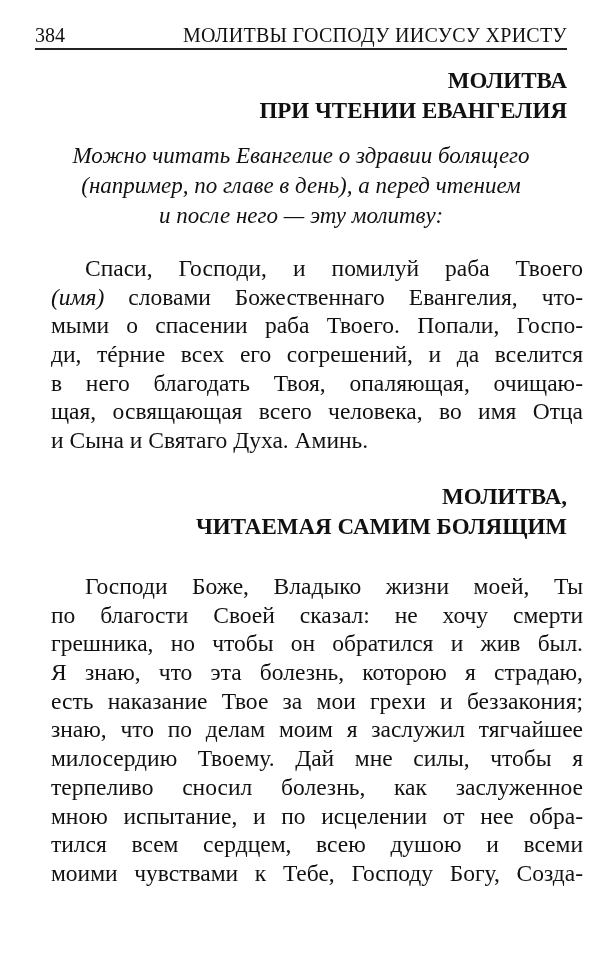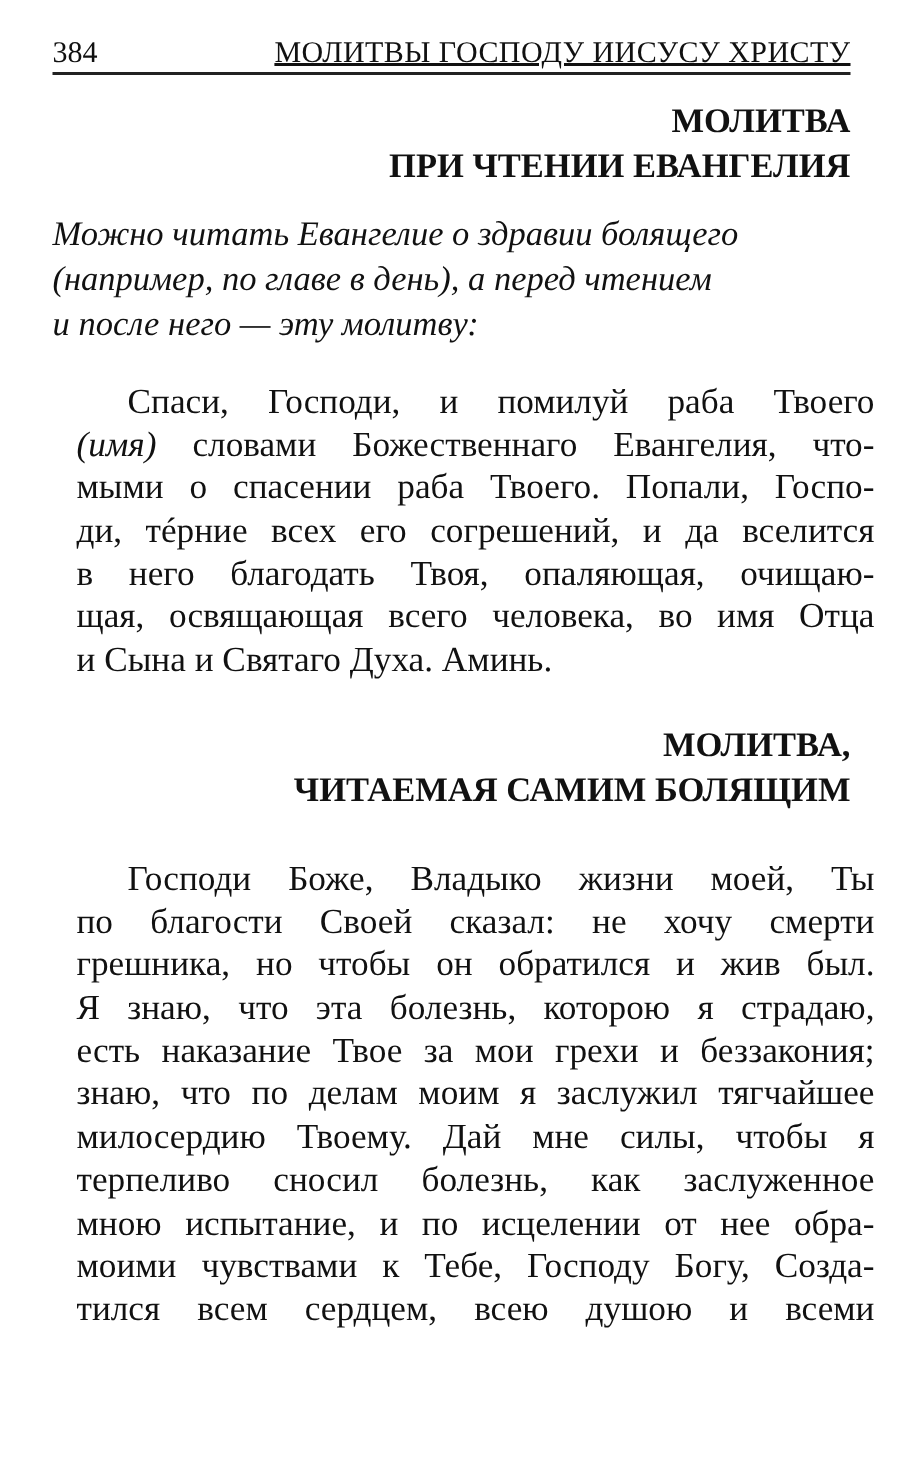--- a/index.html
+++ b/index.html
@@ -1,22 +1,22 @@
 <!DOCTYPE html>
 <html><head>
   <meta charset="utf-8">
   <style>
     html, body { margin:0; padding:0; background:#ffffff; }
     body { width:600px; height:976px; overflow:hidden; position:relative; color:#111; font-family:"Liberation Serif", "DejaVu Serif", serif; }
     .page { position:absolute; left:35px; top:0; width:532px; }
     .running-head { position:absolute; top:22px; left:0; width:532px; height:24px; display:flex; justify-content:space-between; align-items:flex-end; font-size:20px; line-height:22px; }
-    .running-head .title { letter-spacing:0.3px;text-decoration:underline; }
+    .running-head .title { letter-spacing:0.3px; }
     .rule { position:absolute; top:48px; left:0; width:532px; height:2px; background:#222; }
     .heading { position:absolute; left:0; width:532px; text-align:right; font-weight:bold; font-size:23px; line-height:30px; }
-    .rubric { position:absolute; left:0; width:532px; text-align:left; font-style:italic; font-size:23px; line-height:30px; }
+    .rubric { position:absolute; left:0; width:532px; text-align:center; font-style:italic; font-size:23px; line-height:30px; }
     .body-text { position:absolute; left:16px; width:532px; font-size:23.5px; line-height:28.7px; }
     .line { display:block; white-space:nowrap; text-align:justify; text-align-last:justify; height:28.7px; }
     .line.last { text-align-last:left; }
     .line.indent { padding-left:34px; }
     .it { font-style:italic; }
   </style>
 </head>
 <body>
 
 <div class="page">
@@ -56,17 +56,17 @@
   <div class="body-text" style="top:572px;">
     <span class="line indent">Господи Боже, Владыко жизни моей, Ты</span>
     <span class="line">по благости Своей сказал: не хочу смерти</span>
     <span class="line">грешника, но чтобы он обратился и жив был.</span>
     <span class="line">Я знаю, что эта болезнь, которою я страдаю,</span>
     <span class="line">есть наказание Твое за мои грехи и беззакония;</span>
     <span class="line">знаю, что по делам моим я заслужил тягчайшее</span>
     <span class="line">милосердию Твоему. Дай мне силы, чтобы я</span>
     <span class="line">терпеливо сносил болезнь, как заслуженное</span>
     <span class="line">мною испытание, и по исцелении от нее обра-</span>
+    <span class="line">тился всем сердцем, всею душою и всеми</span>
     <span class="line">моими чувствами к Тебе, Господу Богу, Созда-</span>
-    <span class="line">тился всем сердцем, всею душою и всеми</span>
   </div>
 
 </div>
 
 </body></html>

